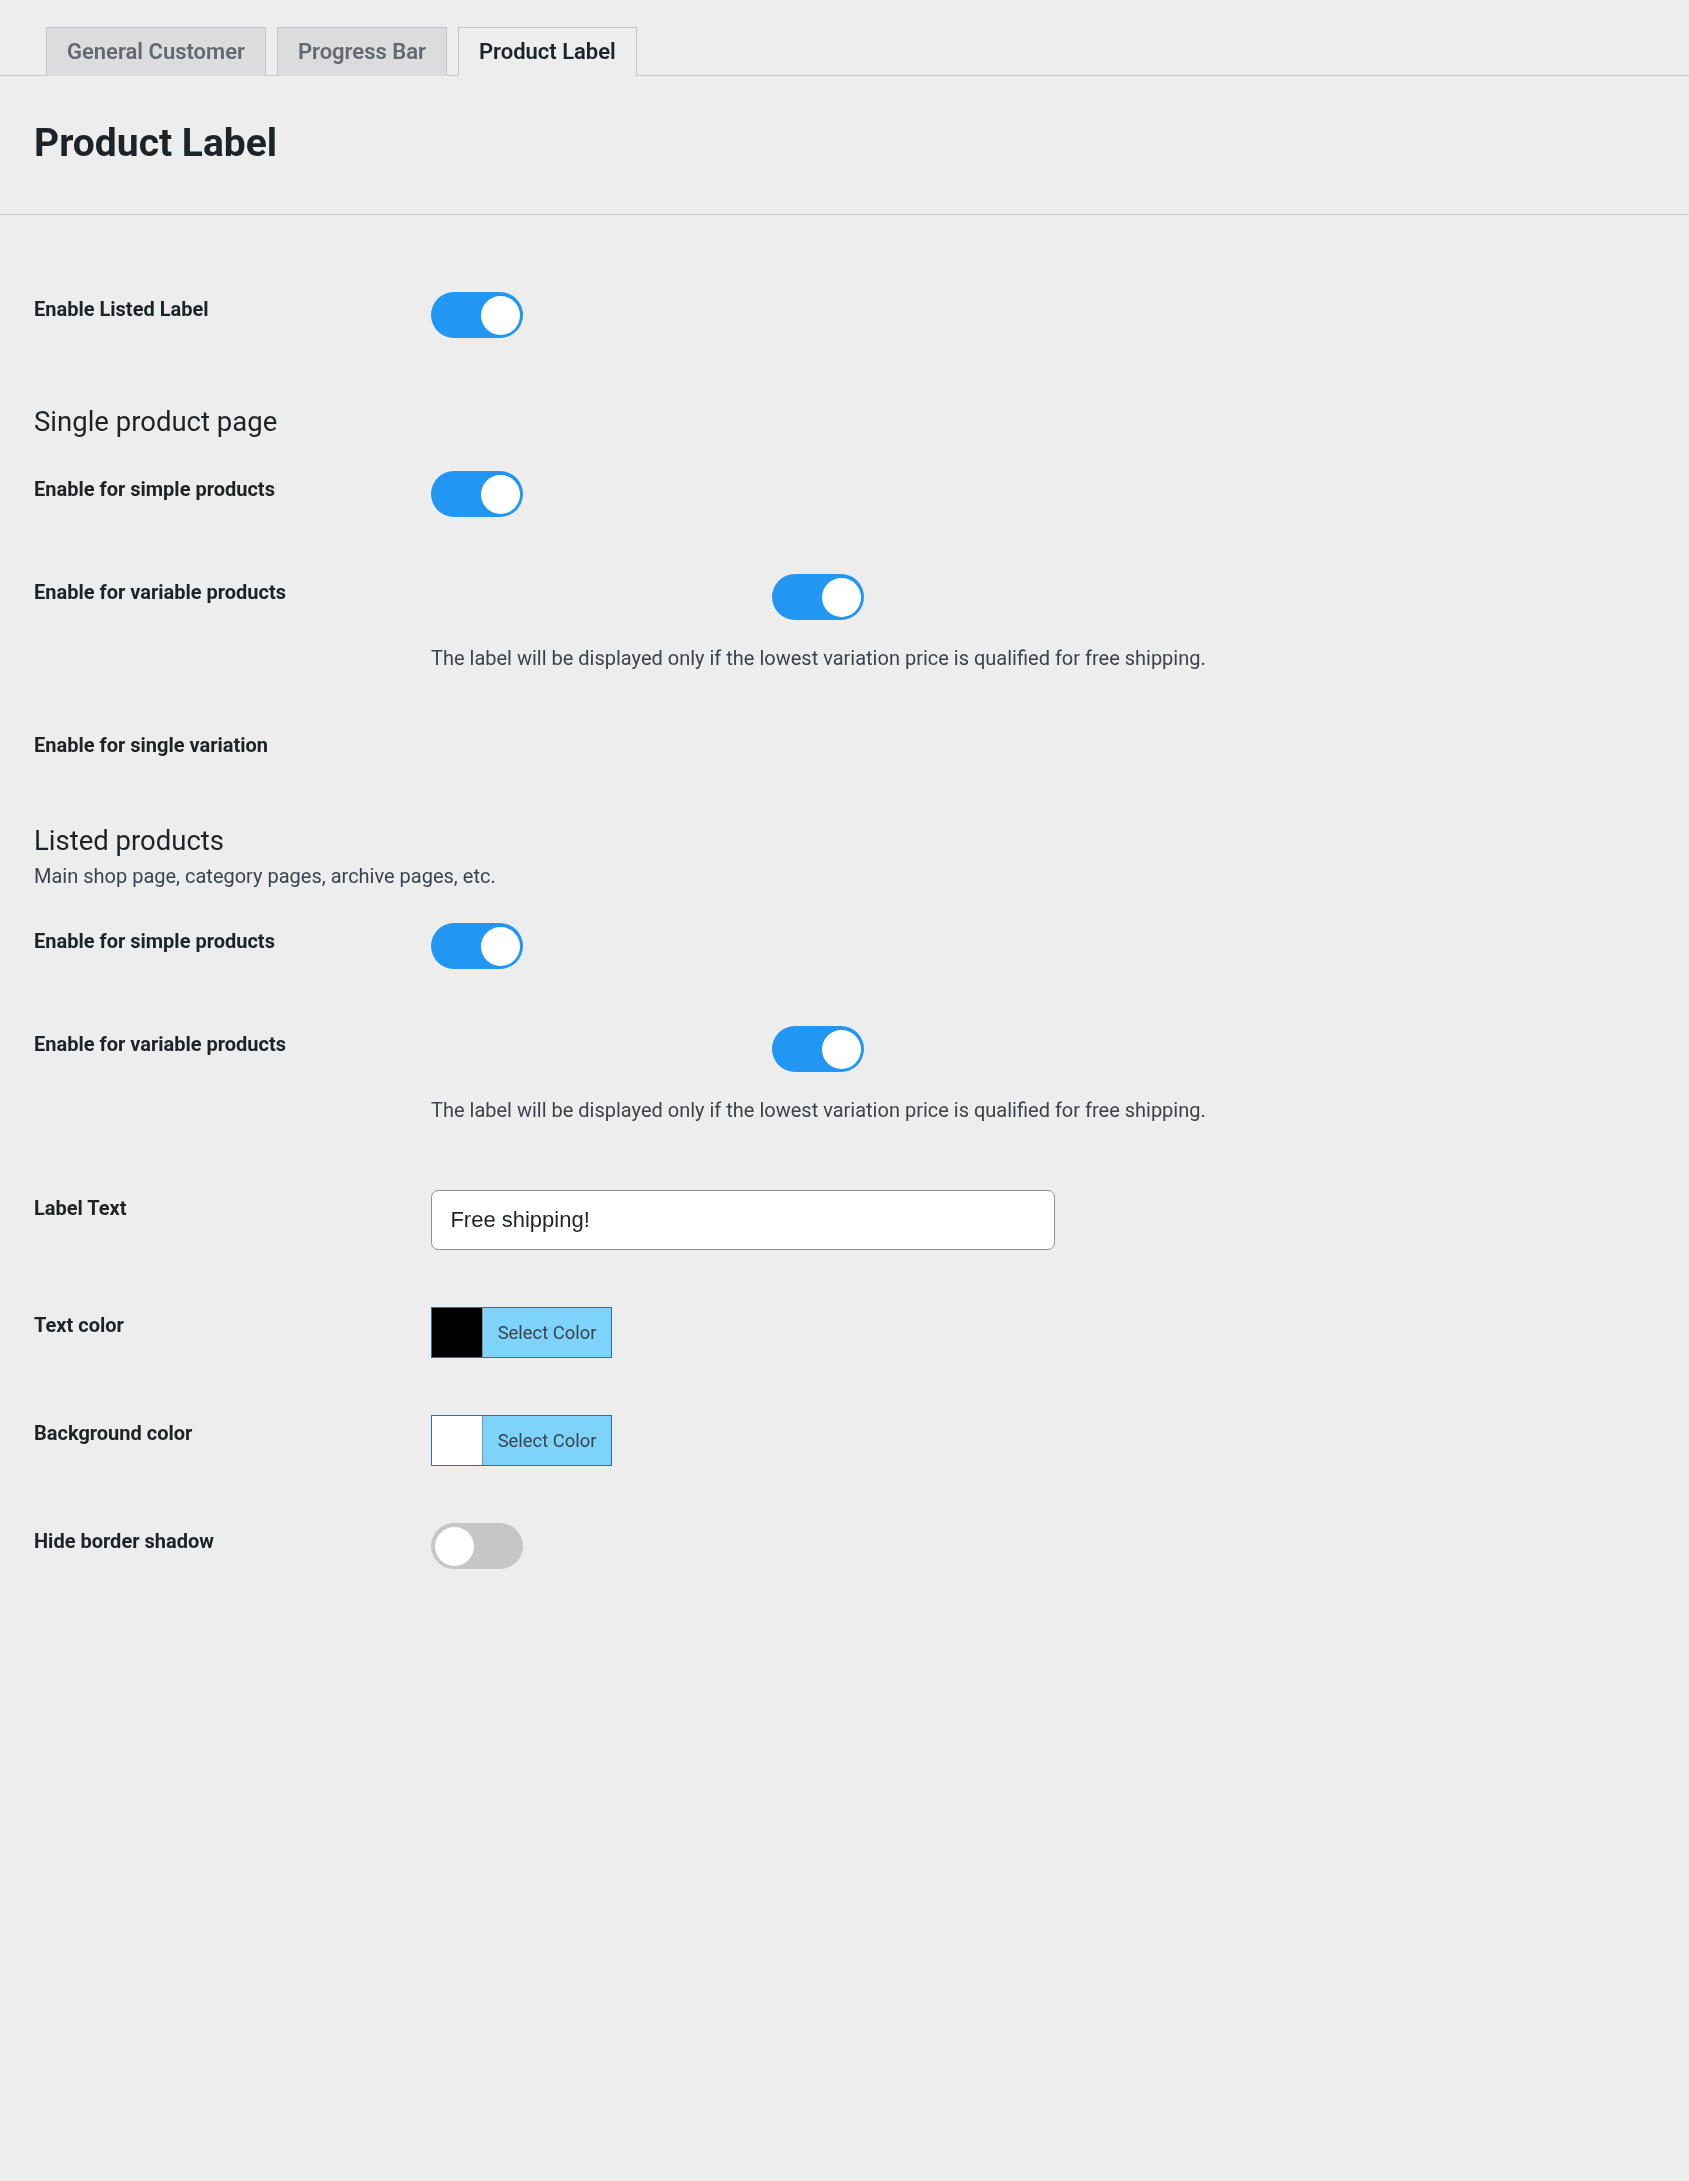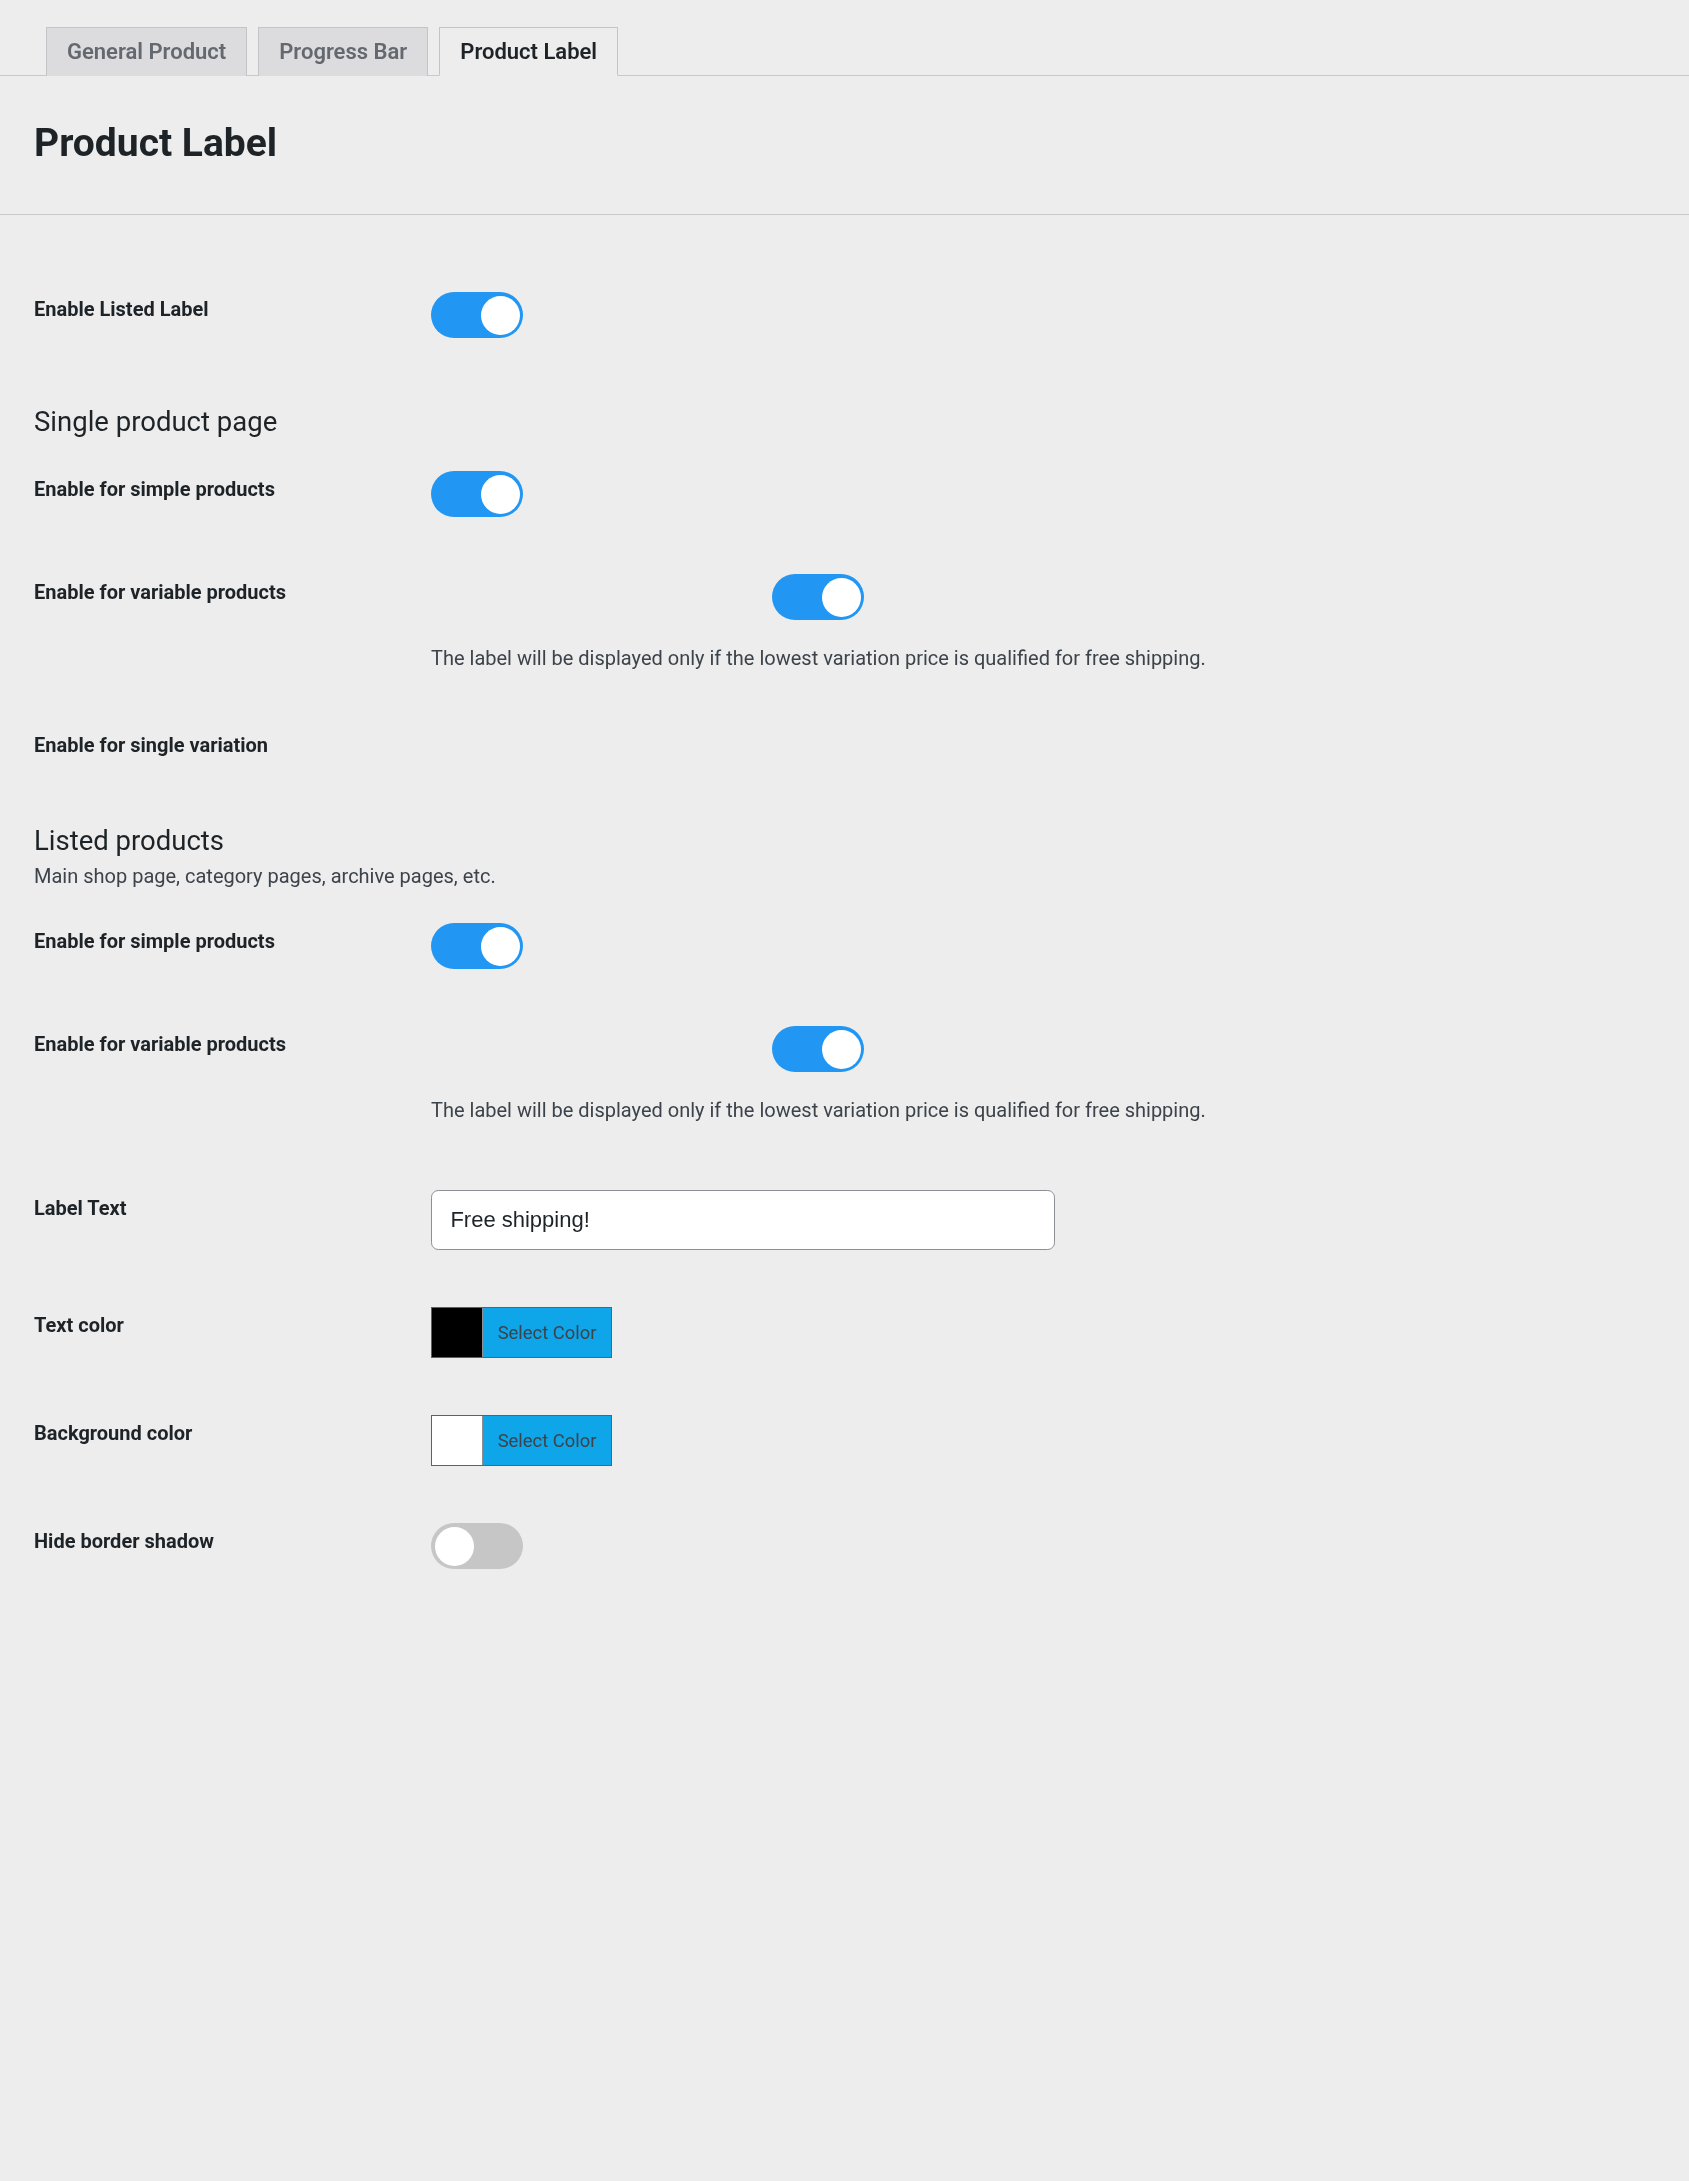--- a/index.html
+++ b/index.html
@@ -126,42 +126,42 @@
     background: #fff;
     color: #1d2327;
   }
 
   
   .color-picker {
     display: inline-flex;
     align-items: stretch;
     border: 0.9px solid #2271b1;
     height: 51px;
-    background: #0ea5e9;
+    background: #7dd3fc;
     cursor: pointer;
   }
   .color-swatch {
     width: 51px;
     border-right: 0.9px solid #8c8f94;
   }
   .color-label {
     display: flex;
     align-items: center;
     padding: 0 14.7px;
     font-size: 18.4px;
     color: #3c434a;
   }
 </style>
 </head>
 <body>
 
 <div class="wrap">
 
   <div class="nav-tabs">
-    <div class="nav-tab">General Product</div>
+    <div class="nav-tab">General Customer</div>
     <div class="nav-tab">Progress Bar</div>
     <div class="nav-tab active">Product Label</div>
   </div>
 
   <h1 class="page-title">Product Label</h1>
   <div class="title-underline"></div>
 
   <div class="form-row">
     <div class="label-col">Enable Listed Label</div>
     <div class="control-col">

